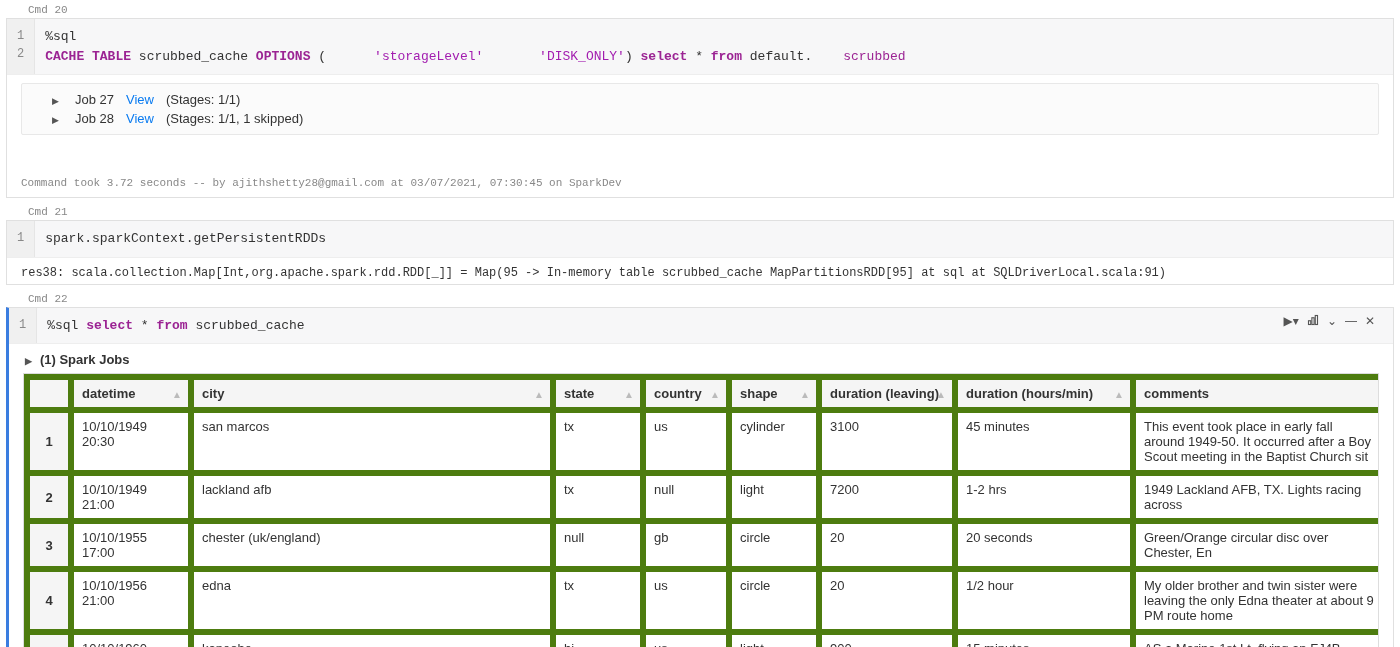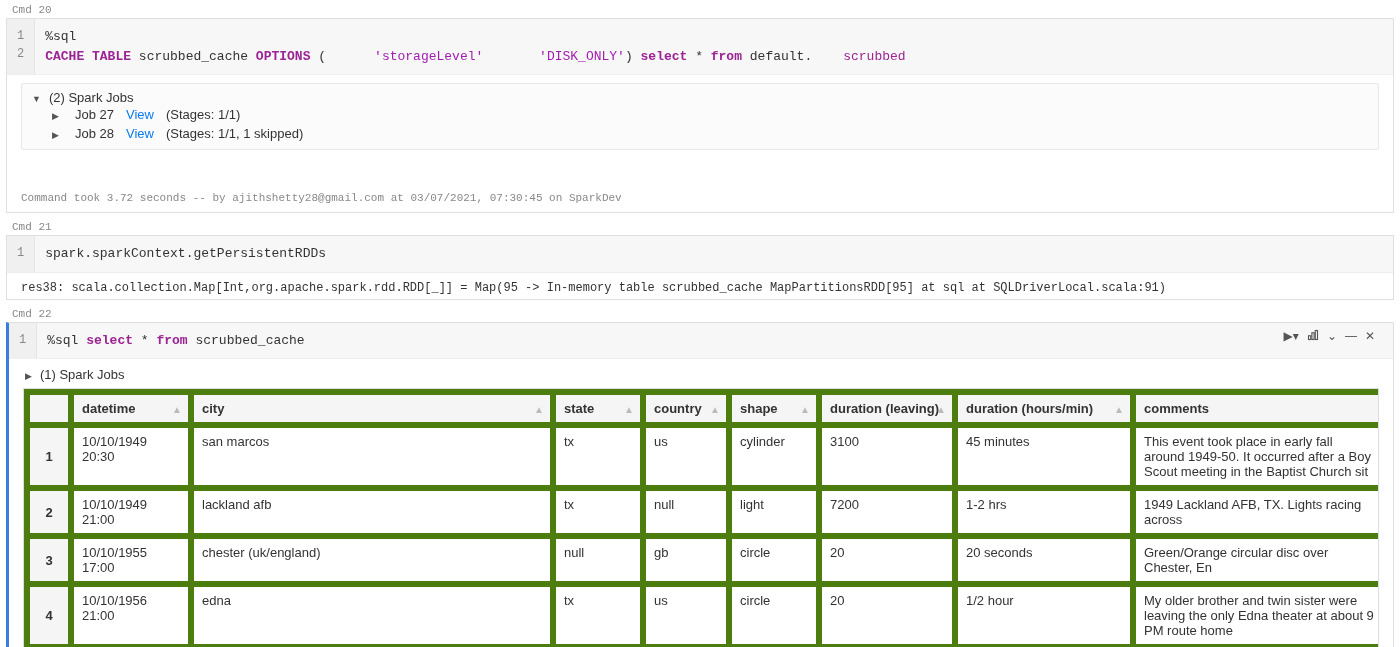--- a/index.html
+++ b/index.html
@@ -7,21 +7,21 @@
     font-family: -apple-system, BlinkMacSystemFont, "Segoe UI", Helvetica, Arial, sans-serif;
     font-size: 13px;
     color: #333;
     background: #fff;
     width: 1400px;
   }
   .cmd-label {
     font-family: "SFMono-Regular", Consolas, "Liberation Mono", Menlo, monospace;
     font-size: 11px;
     color: #888;
-    padding: 4px 12px 2px 12px;
+    padding: 4px 12px 2px 28px;
   }
   .cell {
     border: 1px solid #e0e0e0;
     margin: 0 6px 4px 6px;
     background: #fff;
   }
   .code-block {
     display: flex;
     background: #f7f7f8;
     border-bottom: 1px solid #eee;
@@ -161,24 +161,20 @@
   <div class="code-block">
     <div class="gutter">
         <div>1</div>
         <div>2</div>
       </div>
     <div class="code"><span class="plain">%sql</span>
 <span class="kw">CACHE TABLE</span><span> scrubbed_cache </span><span class="kw">OPTIONS</span><span> (</span><span class="str">'storageLevel'</span><span> </span><span class="str">'DISK_ONLY'</span><span>) </span><span class="kw">select</span><span> * </span><span class="kw">from</span><span> default.</span><span class="dotkw">scrubbed</span></div>
   </div>
   <div class="output-area">
     <div class="jobs-section">
-      <div class="jobs-header">
-        <span class="tri-down"></span>
-        <span>(2) Spark Jobs</span>
-      </div>
       <div class="job-line">
         <span class="tri-right"></span>
         <span>Job 27</span>
         <span class="link">View</span>
         <span>(Stages: 1/1)</span>
       </div>
       <div class="job-line">
         <span class="tri-right"></span>
         <span>Job 28</span>
         <span class="link">View</span>
@@ -215,21 +211,21 @@
     <span>—</span>
     <span>✕</span>
   </div>
   <div class="code-block">
     <div class="gutter">
         <div>1</div>
       </div>
     <div class="code"><span>%sql </span><span class="kw">select</span><span> * </span><span class="kw">from</span><span> scrubbed_cache</span></div>
   </div>
   <div class="output-area" style="padding-bottom:0;">
-    <div class="jobs-header" style="padding-left:2px;">
+    <div class="jobs-header" style="padding-left:2px;font-weight:bold;">
       <span class="tri-right"></span>
       <span>(1) Spark Jobs</span>
     </div>
   </div>
   <div class="table-wrap">
     <table class="data">
       <colgroup>
         <col class="col-rownum">
           <col class="col-datetime">
           <col class="col-city">

